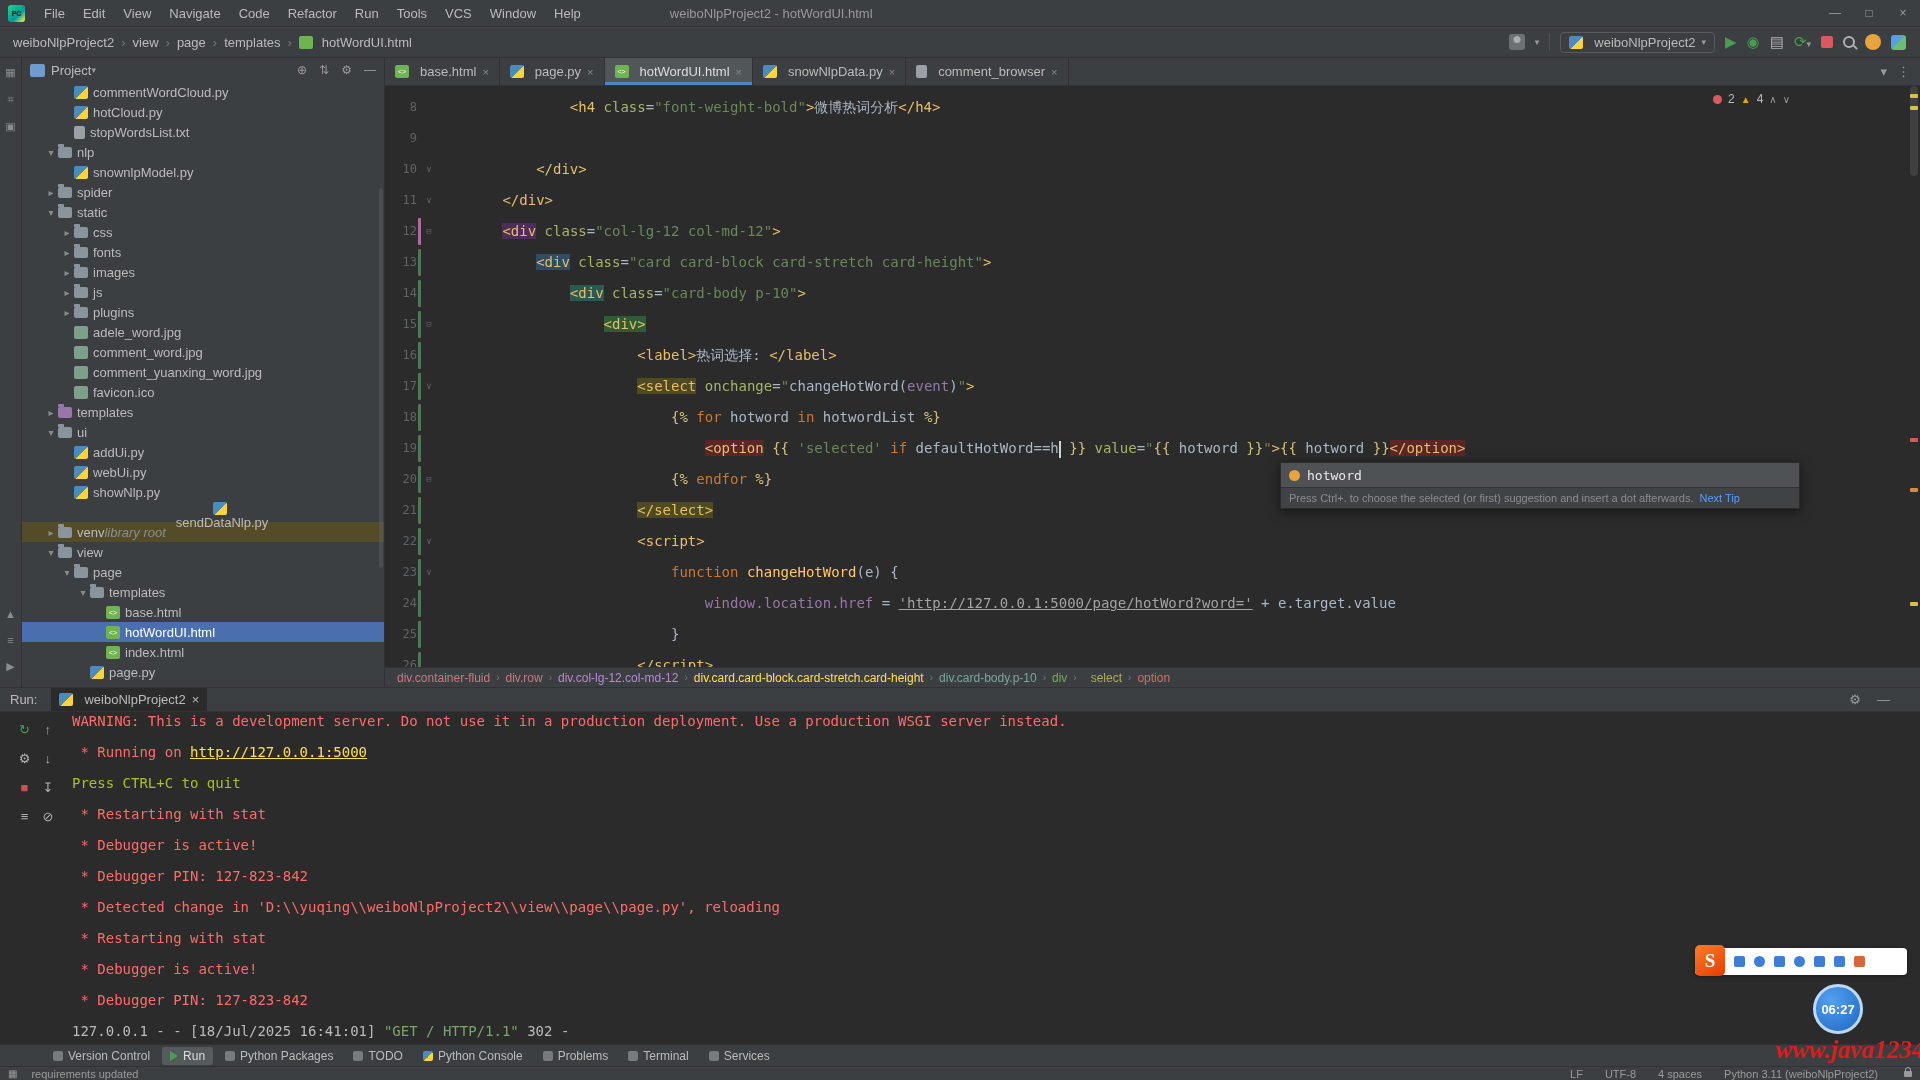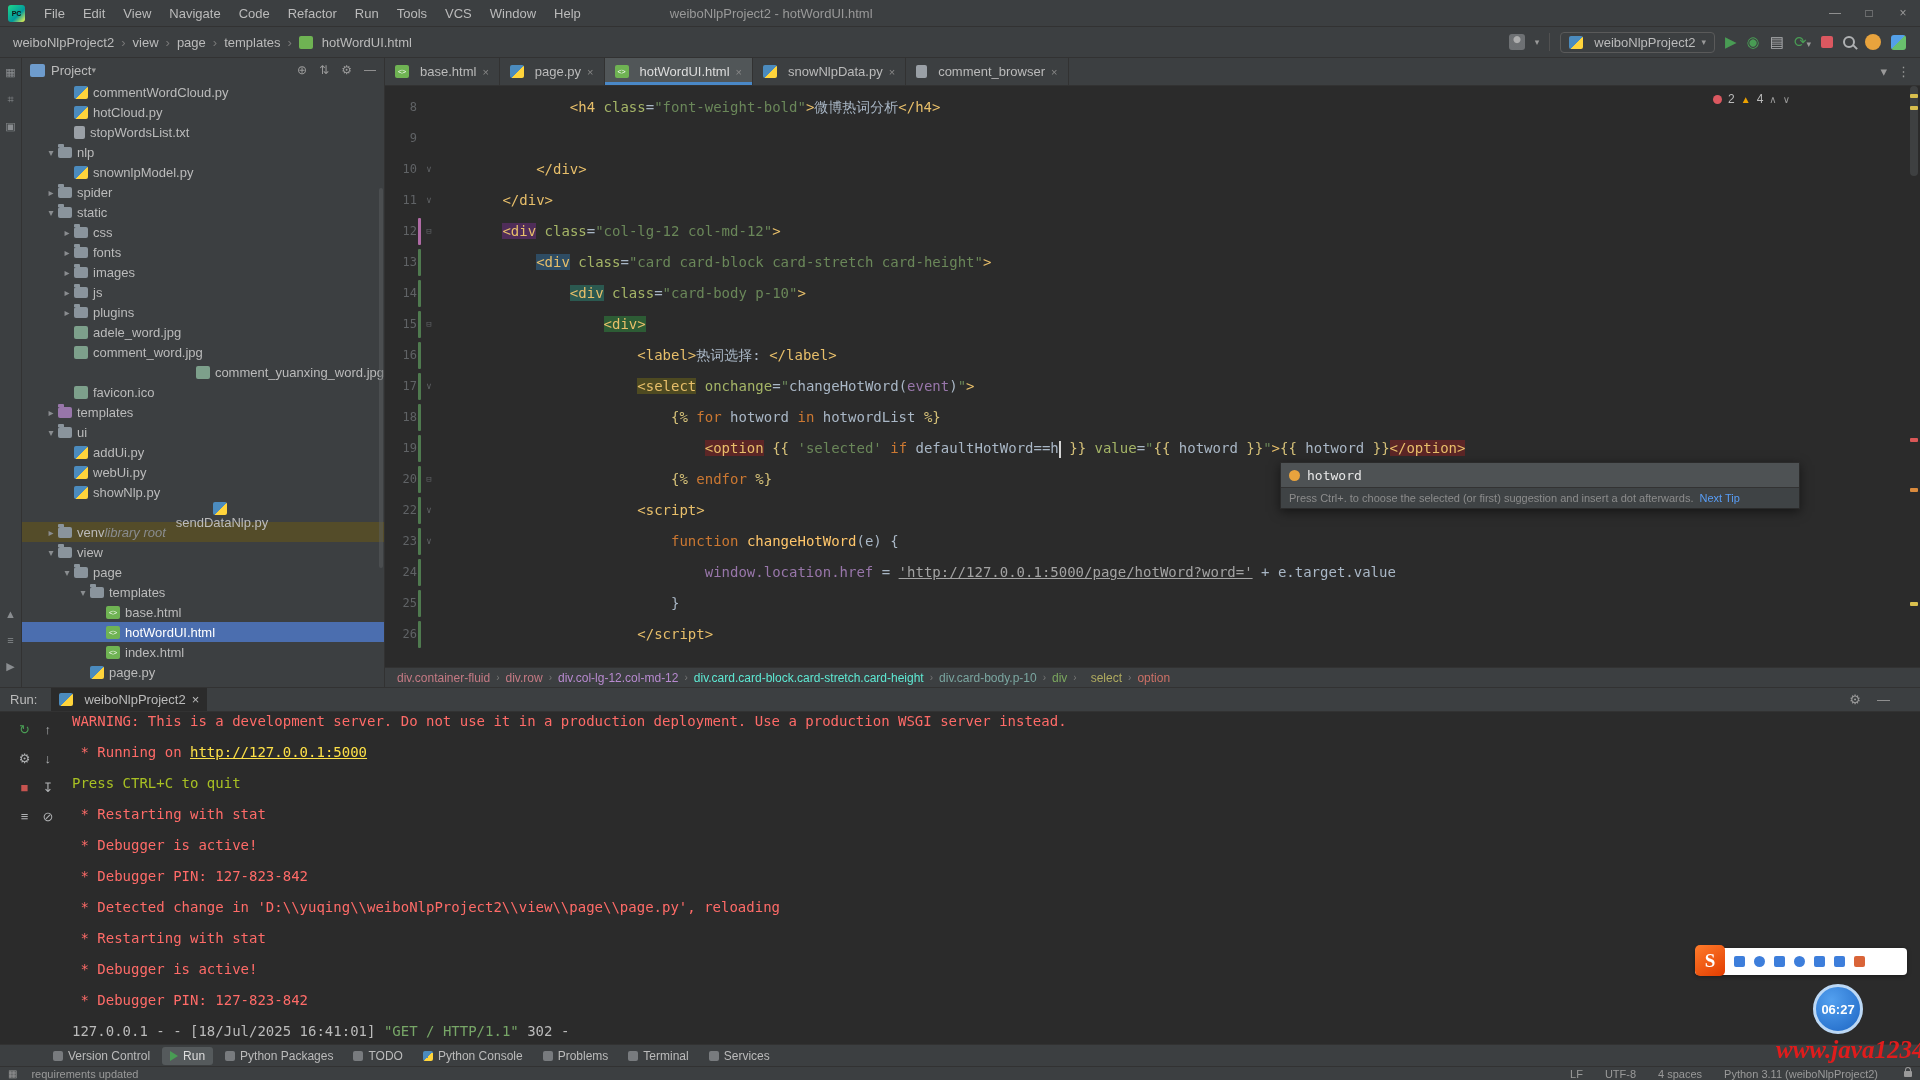--- a/index.html
+++ b/index.html
@@ -281,21 +281,21 @@
           <div class="trow" style="padding-left: 38px;">
             <span class="chev"></span>
             <span class="fi fi-img"></span>
             <span>adele_word.jpg</span>
           </div>
           <div class="trow" style="padding-left: 38px;">
             <span class="chev"></span>
             <span class="fi fi-img"></span>
             <span>comment_word.jpg</span>
           </div>
-          <div class="trow" style="padding-left: 38px; justify-content: flex-end;">
+          <div class="trow" style="padding-left: 38px;">
             <span class="chev"></span>
             <span class="fi fi-img"></span>
             <span>comment_yuanxing_word.jpg</span>
           </div>
           <div class="trow" style="padding-left: 38px;">
             <span class="chev"></span>
             <span class="fi fi-img"></span>
             <span>favicon.ico</span>
           </div>
           <div class="trow" style="padding-left: 22px;">
@@ -451,20 +451,24 @@
               <div class="ed-gutter">18<span class="gmark" style="background: rgb(79, 122, 79);"></span></div>
               <span class="ed-code">                            <span class="tk-jinja">{% </span><span class="tk-kw">for</span><span class="tk-plain"> hotword </span><span class="tk-kw">in</span><span class="tk-plain"> hotwordList </span><span class="tk-jinja">%}</span></span>
             </div>
             <div class="ed-line">
               <div class="ed-gutter">19<span class="gmark" style="background: rgb(79, 122, 79);"></span></div>
               <span class="ed-code">                                <span class="tk-tag hlR">&lt;option</span><span class="tk-plain"> </span><span class="tk-jinja">{{ </span><span class="tk-str">'selected'</span><span class="tk-plain"> </span><span class="tk-kw">if</span><span class="tk-plain"> defaultHotWord==h</span><span class="caret"></span><span class="tk-plain"> </span><span class="tk-jinja">}}</span><span class="tk-plain"> </span><span class="tk-attr">value</span><span class="tk-txt">=</span><span class="tk-str">"</span><span class="tk-jinja">{{</span><span class="tk-plain"> hotword </span><span class="tk-jinja">}}</span><span class="tk-str">"</span><span class="tk-tag">&gt;</span><span class="tk-jinja">{{</span><span class="tk-plain"> hotword </span><span class="tk-jinja">}}</span><span class="tk-tag hlR">&lt;/option&gt;</span></span>
             </div>
             <div class="ed-line">
               <div class="ed-gutter">20<span class="gmark" style="background: rgb(79, 122, 79);"></span><span class="gfold">⊟</span></div>
               <span class="ed-code">                            <span class="tk-jinja">{% </span><span class="tk-kw">endfor</span><span class="tk-plain"> </span><span class="tk-jinja">%}</span></span>
+            </div>
+            <div class="ed-line">
+              <div class="ed-gutter">21<span class="gmark" style="background: rgb(79, 122, 79);"></span></div>
+              <span class="ed-code">                        <span class="tk-tag hlO">&lt;/select&gt;</span></span>
             </div>
             <div class="ed-line">
               <div class="ed-gutter">22<span class="gmark" style="background: rgb(79, 122, 79);"></span><span class="gfold">∨</span></div>
               <span class="ed-code">                        <span class="tk-tag">&lt;script&gt;</span></span>
             </div>
             <div class="ed-line">
               <div class="ed-gutter">23<span class="gmark" style="background: rgb(79, 122, 79);"></span><span class="gfold">∨</span></div>
               <span class="ed-code">                            <span class="tk-kw">function </span><span class="tk-fn">changeHotWord</span><span class="tk-plain">(e) {</span></span>
             </div>
             <div class="ed-line">
@@ -507,21 +511,21 @@
           <div class="mark" style="top:516px;background:#d9bf4e"></div>
         </div>
       </div>
       <div class="edcrumbs" id="edcrumbs">
           <span style="color: rgb(197, 122, 132);">div.container-fluid</span>
           <span class="ecr-sep">›</span>
           <span style="color: rgb(197, 122, 132);">div.row</span>
           <span class="ecr-sep">›</span>
           <span style="color: rgb(184, 138, 208);">div.col-lg-12.col-md-12</span>
           <span class="ecr-sep">›</span>
-          <span style="color: #5eead4;">div.card.card-block.card-stretch.card-height</span>
+          <span style="color: #fde047;">div.card.card-block.card-stretch.card-height</span>
           <span class="ecr-sep">›</span>
           <span style="color: rgb(122, 166, 160);">div.card-body.p-10</span>
           <span class="ecr-sep">›</span>
           <span style="color: rgb(123, 167, 94);">div</span>
           <span class="ecr-sep">›</span>
           <span style="color: rgb(176, 171, 95); margin-left: 8px;">select</span>
           <span class="ecr-sep">›</span>
           <span style="color: rgb(204, 112, 102);">option</span>
         </div>
     </div>

